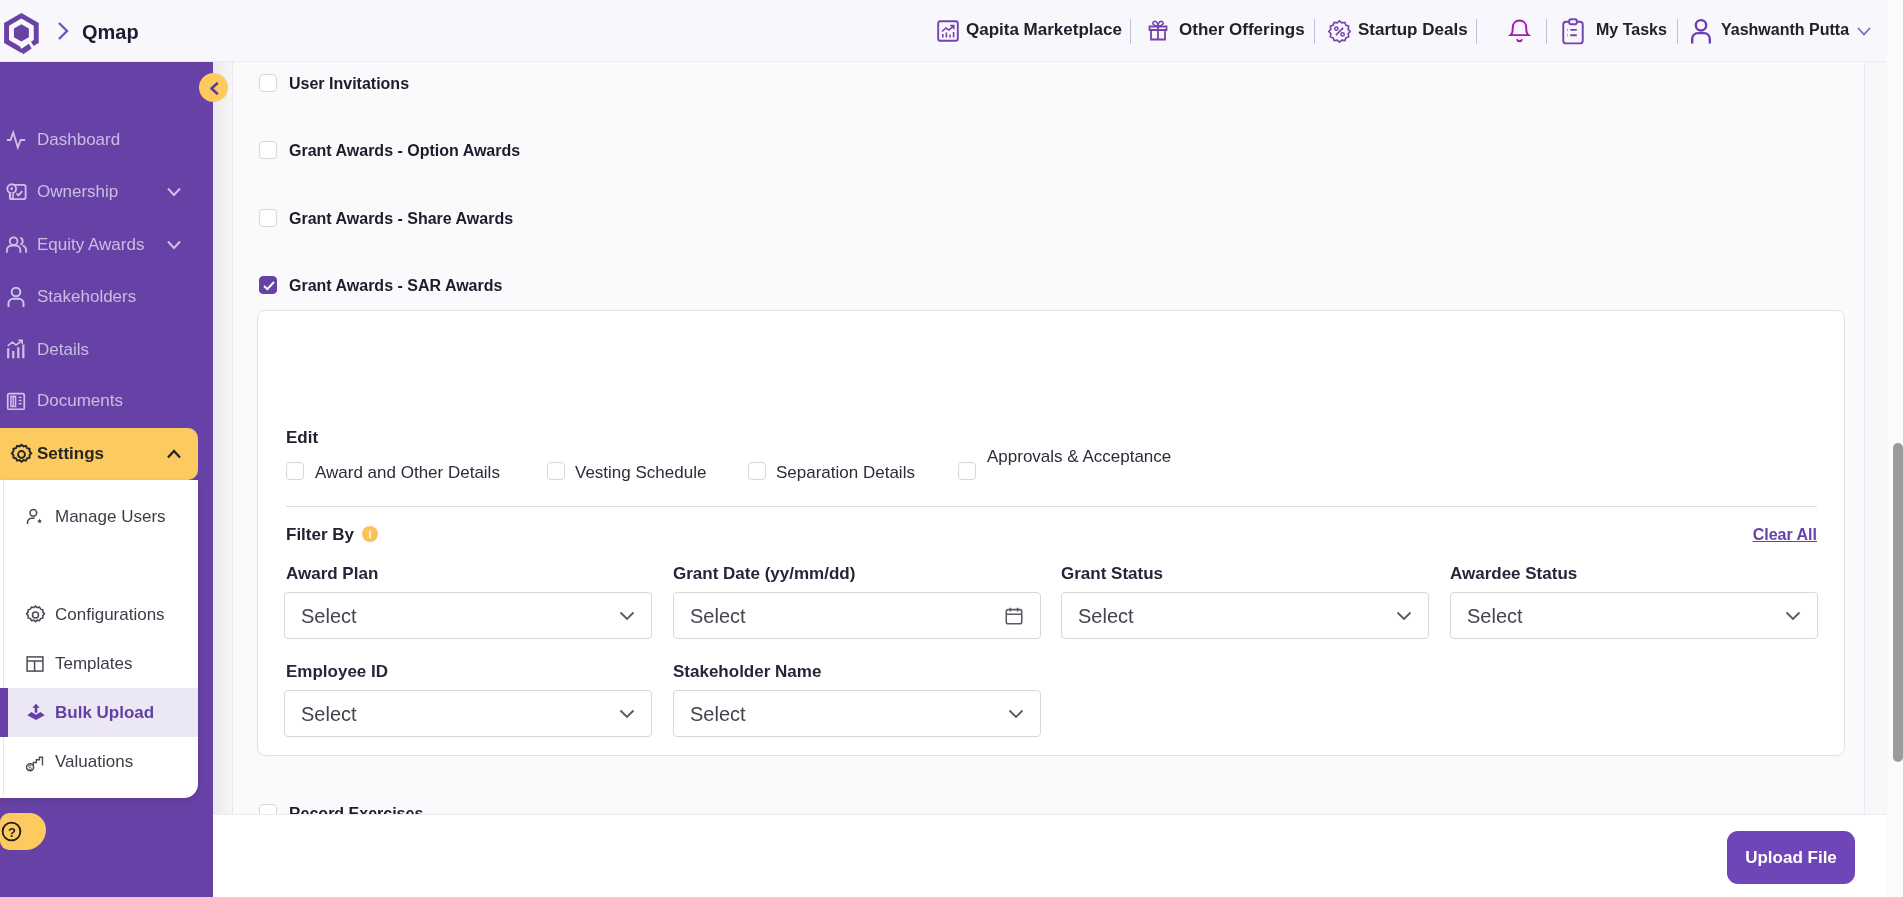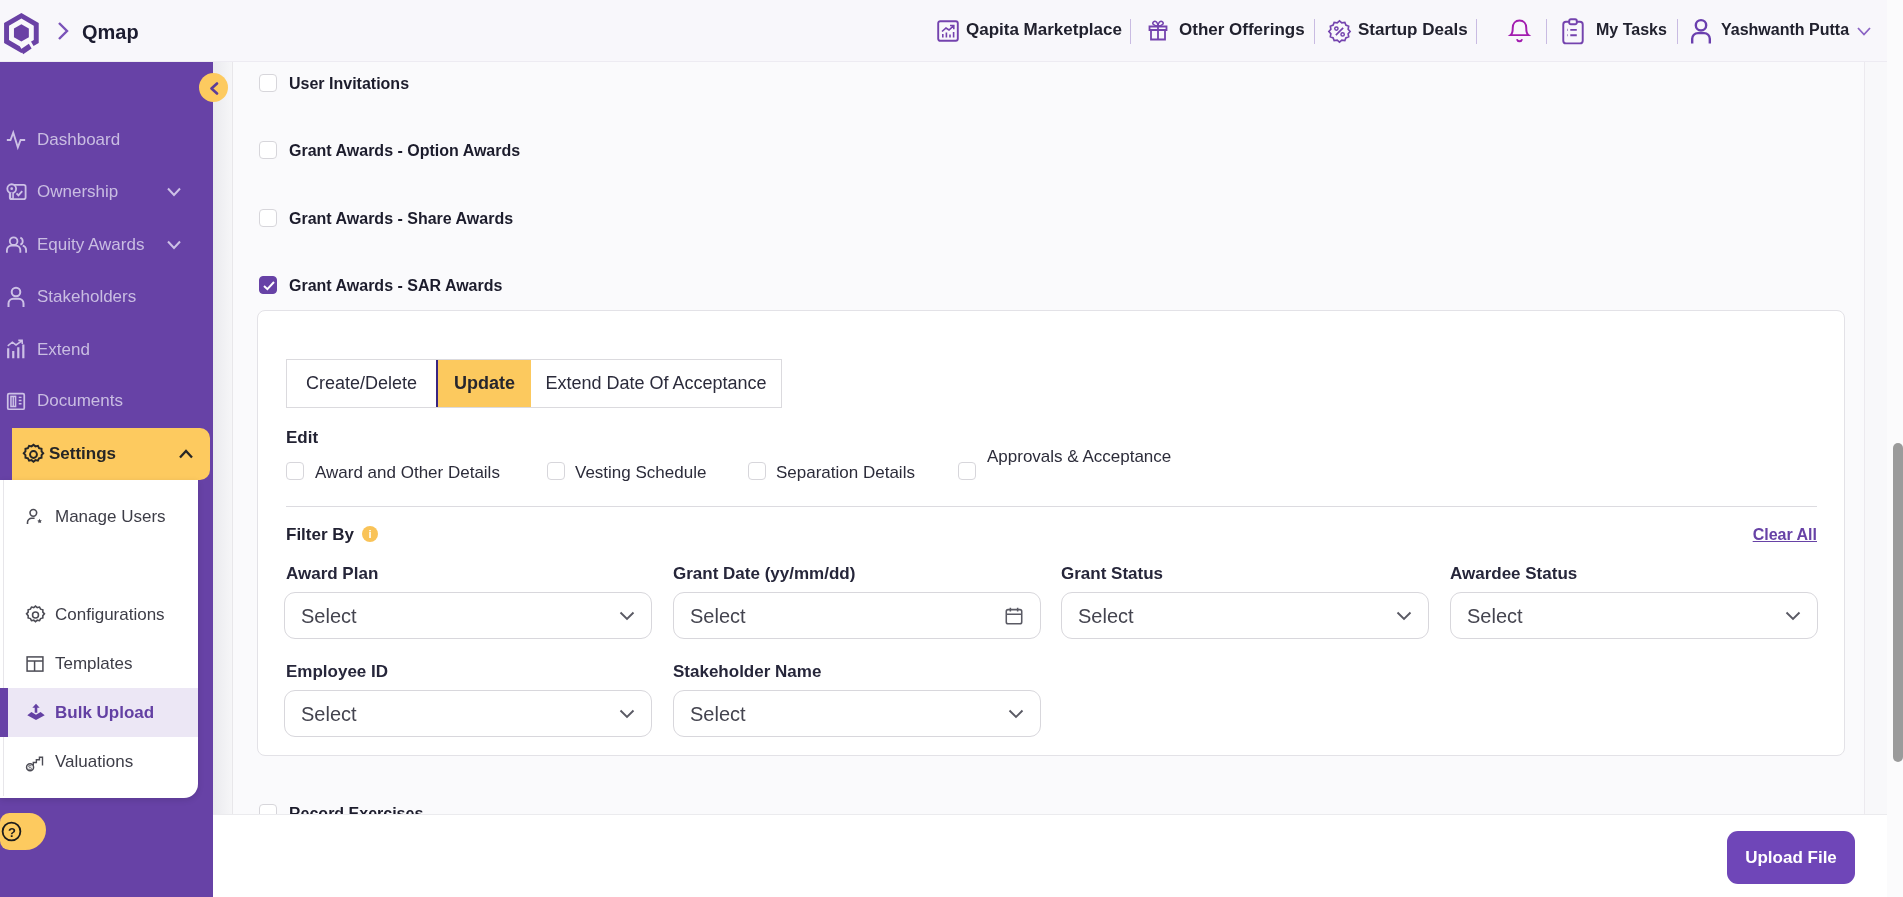--- a/index.html
+++ b/index.html
@@ -4,21 +4,21 @@
 <style>
 * { margin:0; padding:0; box-sizing:border-box; }
 html,body { width:1903px; height:897px; overflow:hidden; font-family:"Liberation Sans",sans-serif; background:#fafafc; }
 .abs { position:absolute; }
 #header { position:absolute; left:0; top:0; width:1903px; height:62px; background:#f8f7fb; border-bottom:1px solid #edebf2; z-index:30; }
 #sidebar { position:absolute; left:0; top:62px; width:213px; height:835px; background:#6742a6; z-index:20; }
 .sitem { position:absolute; left:0; width:213px; height:40px; color:#c9bde2; font-size:17px; }
 .sitem .txt { position:absolute; left:37px; top:50%; transform:translateY(-50%); }
 .sitem svg { position:absolute; left:5px; top:50%; transform:translateY(-50%); }
 .sitem .chev { position:absolute; left:166px; top:50%; transform:translateY(-50%); }
-#settings-row { position:absolute; left:12px; top:366px; width:198px; height:52px; background:#fdca5f; border-radius:0 10px 10px 0; color:#26200f;text-align:right; }
+#settings-row { position:absolute; left:0; top:366px; width:198px; height:52px; background:#fdca5f; border-radius:0 10px 10px 0; color:#26200f;text-align:right; }
 #settings-row .txt { position:absolute; left:37px; top:50%; transform:translateY(-50%); font-weight:bold; font-size:17px; color:#262626; }
 #submenu { position:absolute; left:0; top:418px; width:198px; height:318px; background:#fff; border-radius:0 0 14px 0; box-shadow:0 2px 6px rgba(0,0,0,.12); }
 .subitem { position:absolute; left:0; width:198px; height:49px; color:#3d3d47; font-size:17px; }
 .subitem .txt { position:absolute; left:55px; top:50%; transform:translateY(-50%); }
 .subitem svg { position:absolute; left:25px; top:50%; transform:translateY(-50%); }
 #bulk-hl { position:absolute; left:0; top:208px; width:198px; height:49px; background:#ece7f5; }
 #bulk-bar { position:absolute; left:0; top:208px; width:8px; height:49px; background:#6742a6; }
 #collapse { position:absolute; left:199px; top:73px; width:29px; height:29px; border-radius:50%; background:#fdca5f; z-index:40; }
 #helpbtn { position:absolute; left:0; top:751px; width:46px; height:37px; background:#fdca5f; border-radius:10px 18px 22px 10px; }
 #content { position:absolute; left:213px; top:62px; width:1674px; height:835px; background:#fafafc; }
@@ -27,21 +27,21 @@
 #sbar { position:absolute; left:1887px; top:0; width:16px; height:897px; background:#fbfbfc; z-index:31; }
 #sthumb { position:absolute; left:1893px; top:443px; width:10px; height:319px; background:#9b9b9b; border-radius:6px; z-index:32; }
 .cbx { position:absolute; width:18px; height:18px; border:1px solid #d7d6db; border-radius:4px; background:#fff; }
 .cbx.checked { background:#6742a6; border-color:#6742a6; }
 .mainlbl { position:absolute; font-size:16px; font-weight:bold; color:#1c1c2c; }
 #card { position:absolute; left:257px; top:310px; width:1588px; height:446px; background:#fff; border:1px solid #e3e2e7; border-radius:8px; z-index:5; }
 .tabbar { position:absolute; left:28px; top:48px; height:49px; display:flex; border:1px solid #dbdade; background:#fff; }
 .tab { height:47px; display:flex; align-items:center; justify-content:center; font-size:18px; color:#2b2b3b; }
 .tab.active { background:#fcc95e; font-weight:bold; color:#26262e; border-left:2px solid #3a2580; }
 .fieldlbl { position:absolute; font-size:17px; font-weight:bold; color:#26263a; }
-.select { position:absolute; width:368px; height:47px; border:1px solid #d8d7dc; border-radius:11px; background:#fff; }
+.select { position:absolute; width:368px; height:47px; border:1px solid #d8d7dc; border-radius:4px; background:#fff; }
 .select .ph { position:absolute; left:16px; top:50%; transform:translateY(-50%); font-size:20px; color:#44444f; }
 .select svg { position:absolute; right:16px; top:50%; transform:translateY(-50%); }
 #footer { position:absolute; left:213px; top:814px; width:1674px; height:83px; background:#fff; border-top:1px solid #ebebee; z-index:10; }
 #upload { position:absolute; left:1514px; top:16px; width:128px; height:53px; background:#6f46b8; border-radius:11px; color:#fff; font-size:17px; font-weight:bold; display:flex; align-items:center; justify-content:center; }
 .navtxt { font-size:16px; font-weight:bold; color:#21212e; }
 .navdiv { position:absolute; top:19px; width:1px; height:25px; background:#c9bbe2; }
 </style>
 </head>
 <body>
 <div id="header">
@@ -115,25 +115,20 @@
     <svg width="12" height="10" viewBox="0 0 12 10" style="position:absolute;left:3px;top:4px">
         <path d="M1 5 L4.4 8.2 L11 1" fill="none" stroke="#fff" stroke-width="2"></path>
       </svg>
   </div>
   <div class="mainlbl" style="left:289px;top:277px">Grant Awards - SAR Awards</div>
   <div class="cbx" style="left:259px;top:804px;z-index:6"></div>
   <div class="mainlbl" style="left:289px;top:805px;z-index:6">Record Exercises</div>
 </div>
 
 <div id="card">
-  <div class="tabbar">
-    <div class="tab" style="width:149px">Create/Delete</div>
-    <div class="tab active" style="width:95px">Update</div>
-    <div class="tab" style="width:250px">Extend Date Of Acceptance</div>
-  </div>
   <div class="abs" style="left:28px;top:117px;font-size:17px;font-weight:bold;color:#222233">Edit</div>
   <div class="cbx" style="left:28px;top:151px"></div>
   <div class="abs" style="left:57px;top:152px;font-size:17px;color:#2c2c3a">Award and Other Details</div>
   <div class="cbx" style="left:289px;top:151px"></div>
   <div class="abs" style="left:317px;top:152px;font-size:17px;color:#2c2c3a">Vesting Schedule</div>
   <div class="cbx" style="left:490px;top:151px"></div>
   <div class="abs" style="left:518px;top:152px;font-size:17px;color:#2c2c3a">Separation Details</div>
   <div class="cbx" style="left:700px;top:151px"></div>
   <div class="abs" style="left:729px;top:136px;font-size:17px;color:#2c2c3a">Approvals &amp; Acceptance</div>
   <div class="abs" style="left:28px;top:195px;width:1531px;height:1px;background:#dcdbe0"></div>
@@ -228,21 +223,21 @@
         <circle cx="11" cy="6.5" r="4.3" fill="none" stroke="#cdc1e6" stroke-width="2"></circle>
         <path d="M3.5 21.5 v-3.5 a4.8 4.8 0 0 1 4.8-4.8 h5.4 a4.8 4.8 0 0 1 4.8 4.8 v3.5" fill="none" stroke="#cdc1e6" stroke-width="2"></path>
       </svg>
     <span class="txt">Stakeholders</span>
   </div>
   <div class="sitem" style="top:268px">
     <svg width="22" height="22" viewBox="0 0 24 24">
       <path d="M3.5 10 V21 M9 13 V21 M14.5 9 V21 M20 6 V21" stroke="#cdc1e6" stroke-width="2.4"></path>
       <path d="M3 7.5 l5-4 4 3 6.5-4.5 M14.5 1.5 l4.2-.2 .2 4.2" fill="none" stroke="#cdc1e6" stroke-width="1.7"></path>
     </svg>
-    <span class="txt">Extend</span>
+    <span class="txt">Details</span>
   </div>
   <div class="sitem" style="top:319px">
     <svg width="22" height="22" viewBox="0 0 24 24">
       <rect x="3" y="4" width="18" height="17" rx="1.5" fill="none" stroke="#cdc1e6" stroke-width="1.9"></rect>
       <rect x="6.5" y="7" width="5" height="11" fill="none" stroke="#cdc1e6" stroke-width="1.7"></rect>
       <path d="M9 7 V18 M15 8 h3 M15 11.5 h3 M15 15 h3" stroke="#cdc1e6" stroke-width="1.5"></path>
     </svg>
     <span class="txt">Documents</span>
   </div>
   <div id="settings-row">

